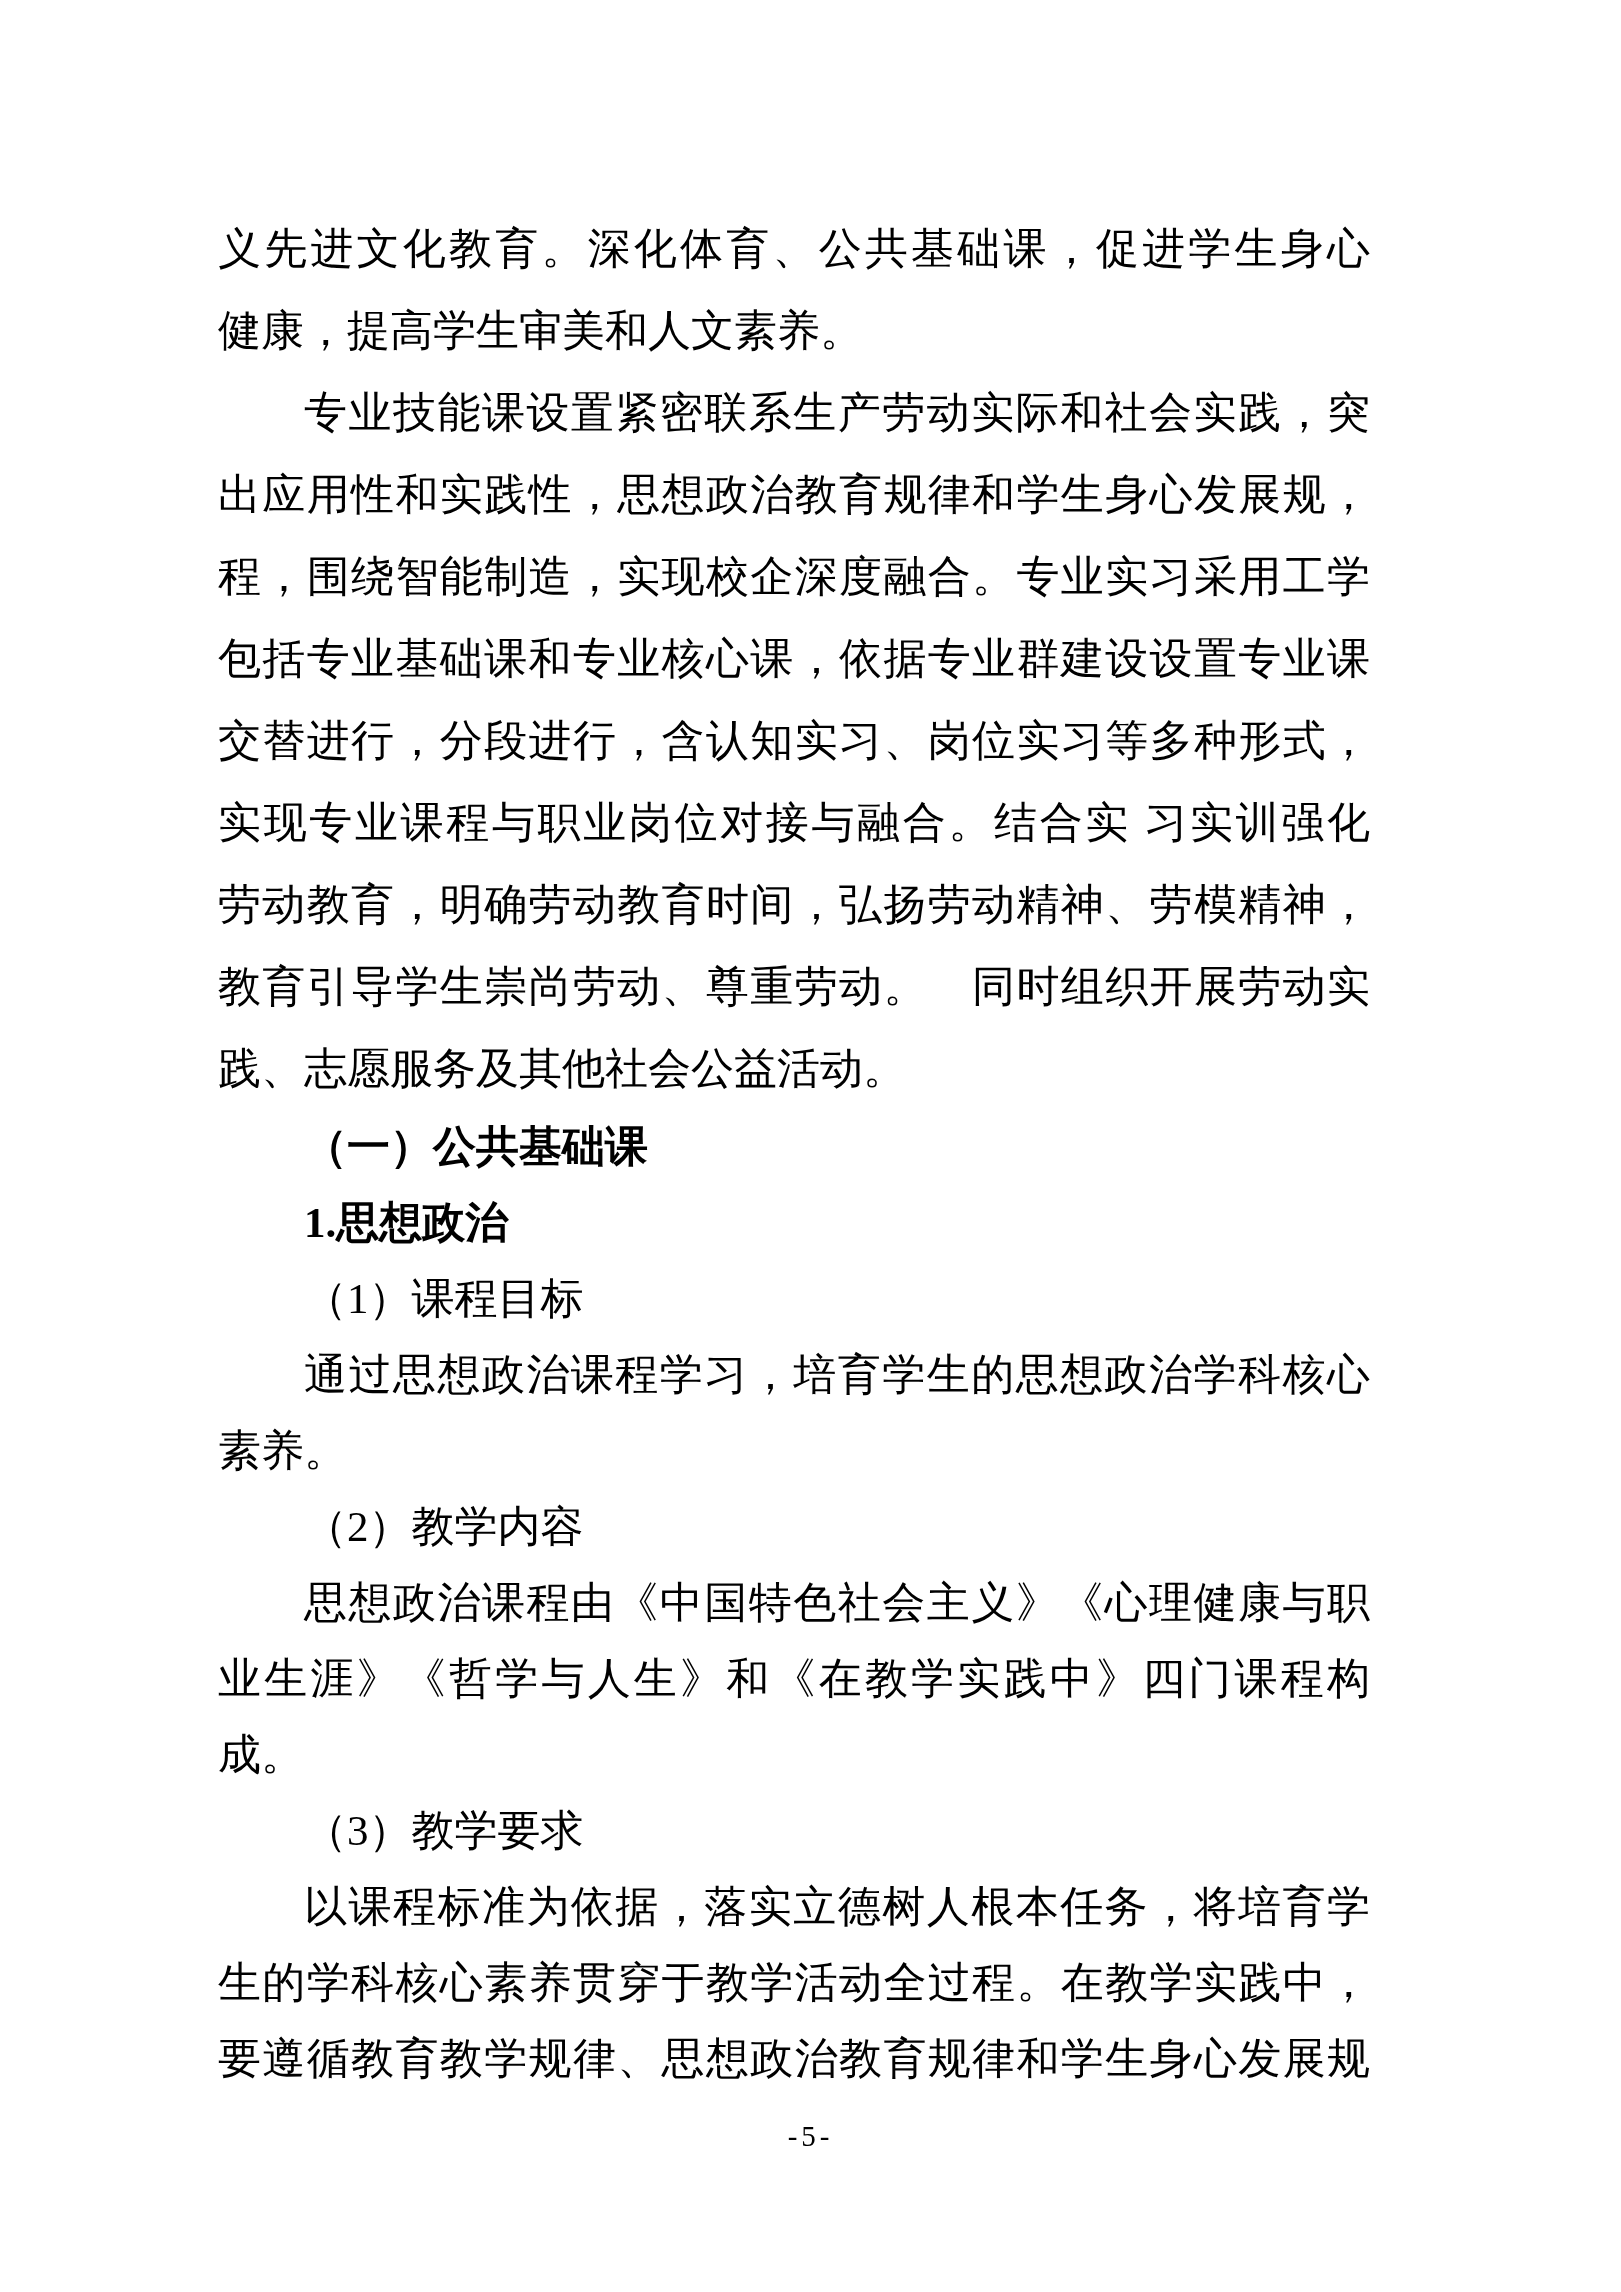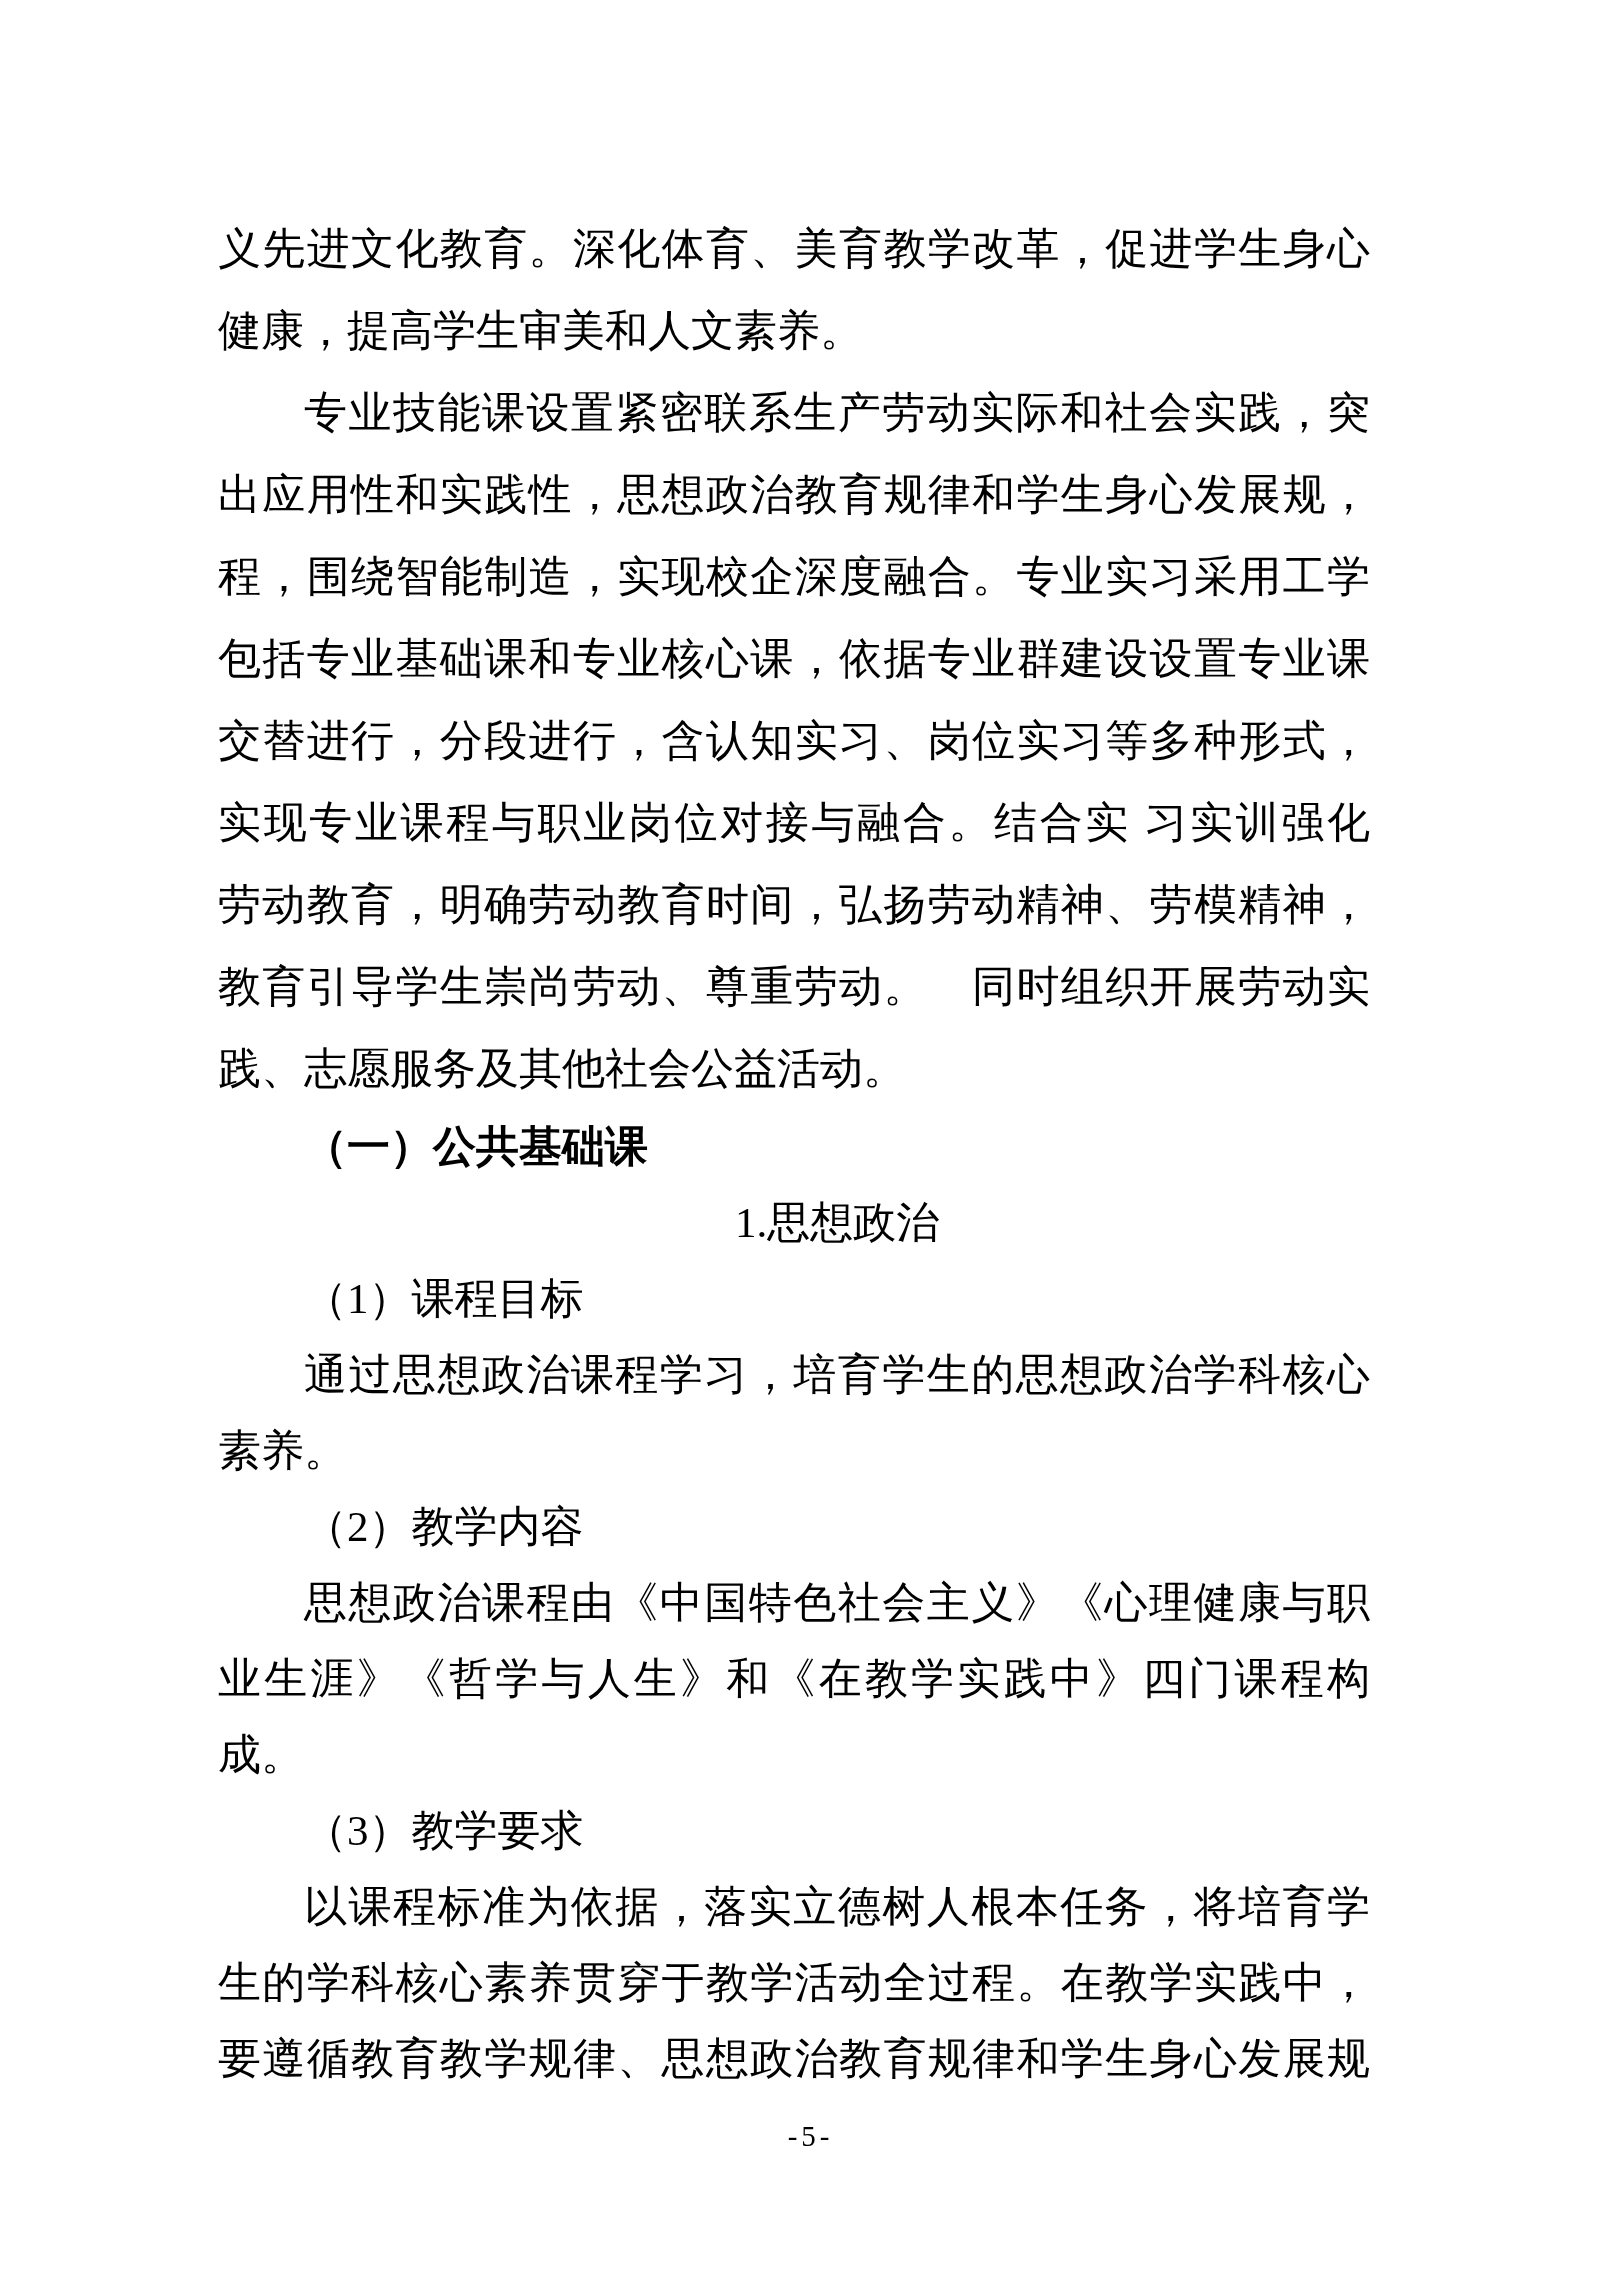--- a/index.html
+++ b/index.html
@@ -31,41 +31,41 @@
     text-align: left;
   }
   #block-a .line { height: 82px; line-height: 82px; }
   #block-b .line { height: 76px; line-height: 76px; }
   .line.fill {
     text-align: justify;
     text-align-last: justify;
   }
   .line.indent { text-indent: 86px; }
   .line.kai  { font-weight: 600; }
-  .line.bold { font-weight: 400; text-align: center; }
+  .line.bold { font-weight: 700; }
   .page-num {
     position: absolute;
     top: 2117px;
     left: 0;
     width: 100%;
     height: 39px;
     line-height: 39px;
     text-align: center;
     font-size: 29px;
     letter-spacing: 3.9px;
     font-family: "Liberation Serif", "DejaVu Serif", serif;
     color: #000;
   }
 </style>
 </head>
 <body>
 
 <div class="page">
   <div class="textcol" id="block-a">
-      <div class="line fill">义先进文化教育。深化体育、美育教学改革，促进学生身心</div>
+      <div class="line fill">义先进文化教育。深化体育、公共基础课，促进学生身心</div>
       <div class="line">健康，提高学生审美和人文素养。</div>
       <div class="line fill indent">专业技能课设置紧密联系生产劳动实际和社会实践，突</div>
       <div class="line fill">出应用性和实践性，思想政治教育规律和学生身心发展规，</div>
       <div class="line fill">程，围绕智能制造，实现校企深度融合。专业实习采用工学</div>
       <div class="line fill">包括专业基础课和专业核心课，依据专业群建设设置专业课</div>
       <div class="line fill">交替进行，分段进行，含认知实习、岗位实习等多种形式，</div>
       <div class="line fill">实现专业课程与职业岗位对接与融合。结合实 习实训强化</div>
       <div class="line fill">劳动教育，明确劳动教育时间，弘扬劳动精神、劳模精神，</div>
       <div class="line fill">教育引导学生崇尚劳动、尊重劳动。　同时组织开展劳动实</div>
       <div class="line">践、志愿服务及其他社会公益活动。</div>

